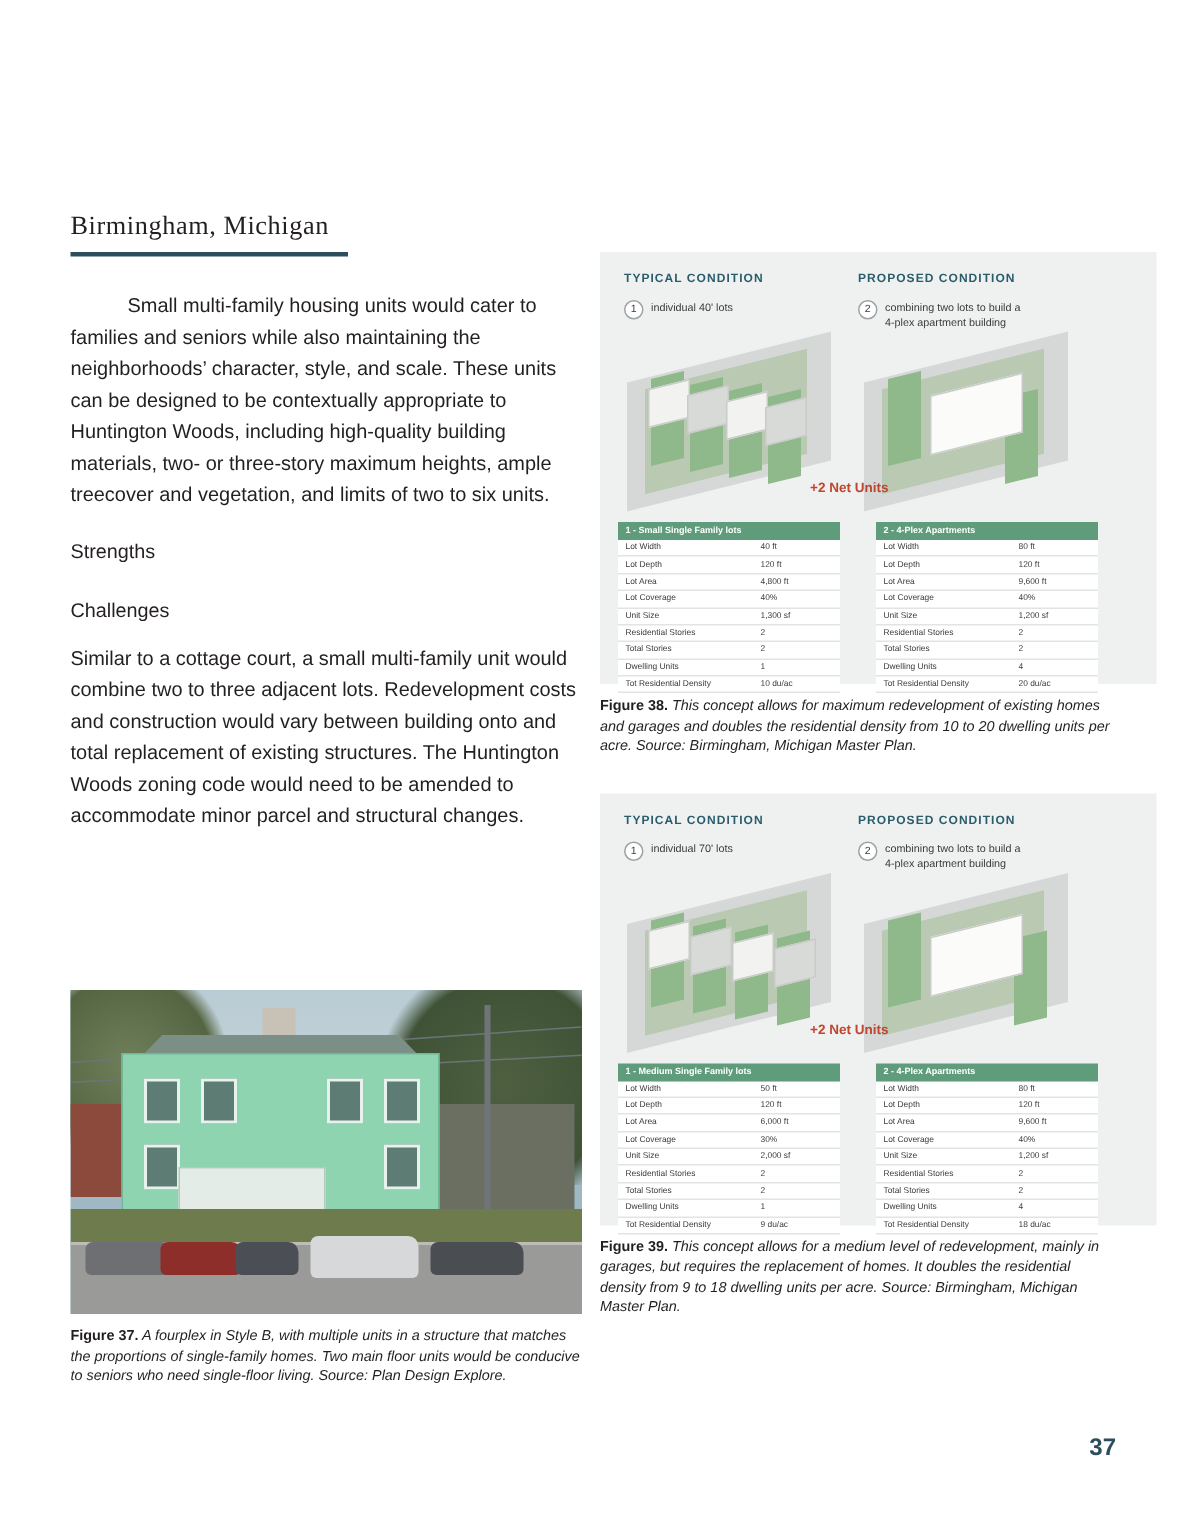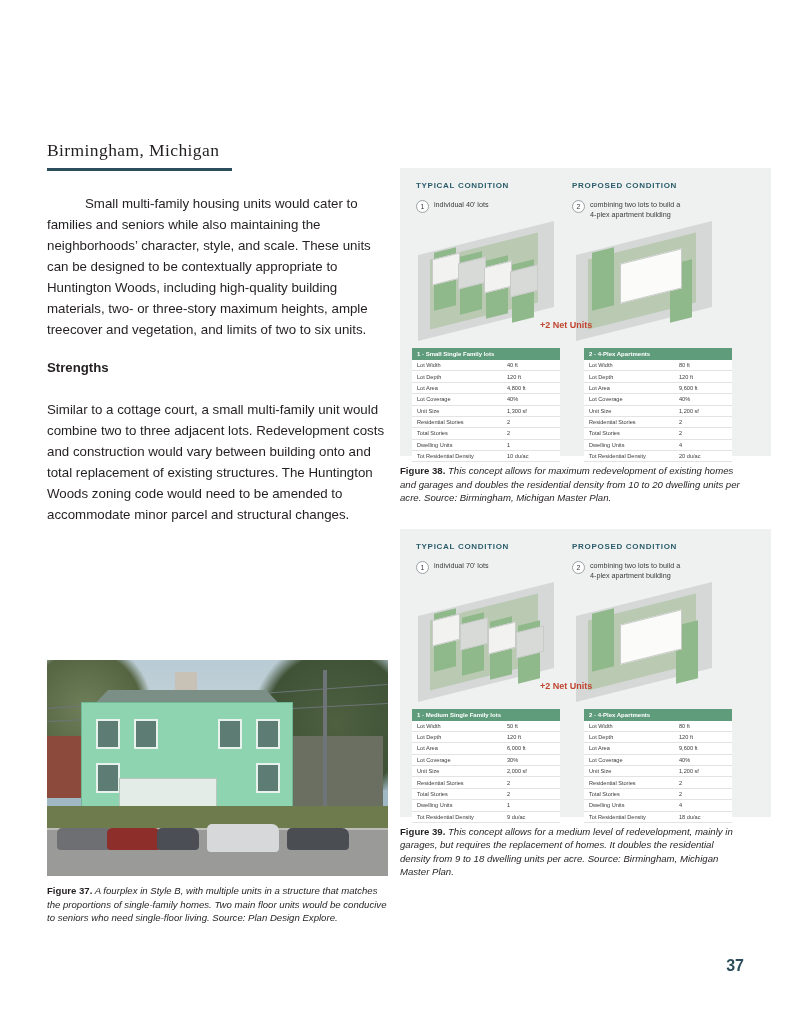--- a/index.html
+++ b/index.html
@@ -45,21 +45,21 @@
   }
   .body-p {
     font-size: 13.3px;
     line-height: 21px;
     margin: 0 0 20px 0;
     color: #231f20;
   }
   .body-p.indent { text-indent: 38px; }
   .sub-head {
     font-size: 13.2px;
-    font-weight: bold;
+    font-weight: normal;
     margin: 0 0 14px 0;
     color: #231f20;
   }
   .spacer-18 { height: 10px; }
 
   
   .photo-fig {
     position: absolute;
     left: 47px;
     top: 660px;
@@ -287,20 +287,21 @@
   <div class="left-col">
     <h1 class="page-heading">Birmingham, Michigan</h1>
     <div class="heading-rule"></div>
 
     <p class="body-p indent">Small multi-family housing units would cater to families and seniors while also maintaining the neighborhoods’ character, style, and scale. These units can be designed to be contextually appropriate to Huntington Woods, including high-quality building materials, two- or three-story maximum heights, ample treecover and vegetation, and limits of two to six units.</p>
 
     <h2 class="sub-head">Strengths</h2>
 
     <div class="spacer-18"></div>
 
+    <h2 class="sub-head">Challenges</h2>
     <p class="body-p">Similar to a cottage court, a small multi-family unit would combine two to three adjacent lots. Redevelopment costs and construction would vary between building onto and total replacement of existing structures. The Huntington Woods zoning code would need to be amended to accommodate minor parcel and structural changes.</p>
   </div>
 
   <div class="photo-fig">
     <div class="photo">
       <div class="sky"></div>
       <div class="tree-left"></div>
       <div class="tree-right"></div>
       <div class="wire1"></div>
       <div class="wire2"></div>

